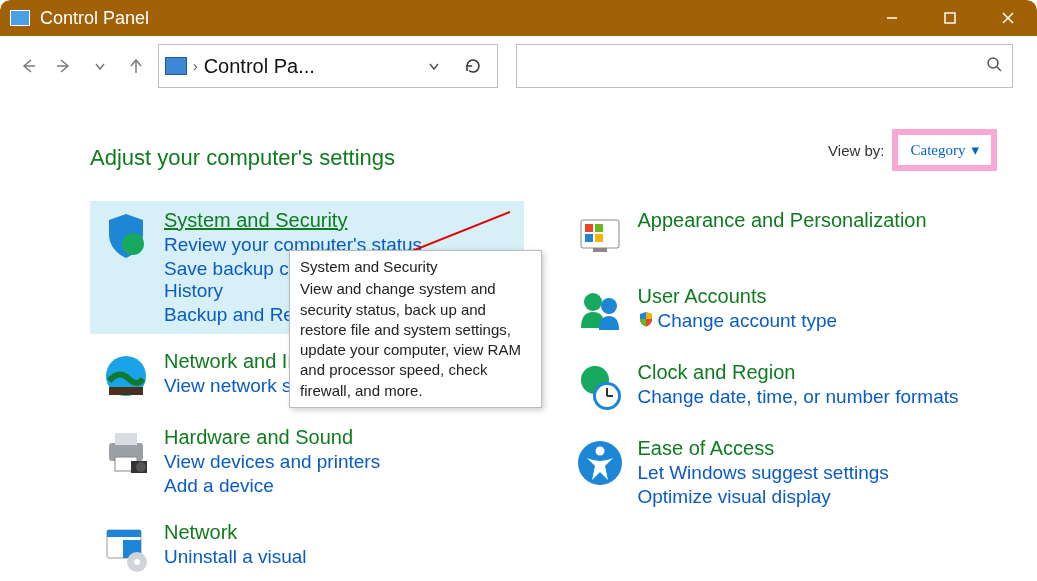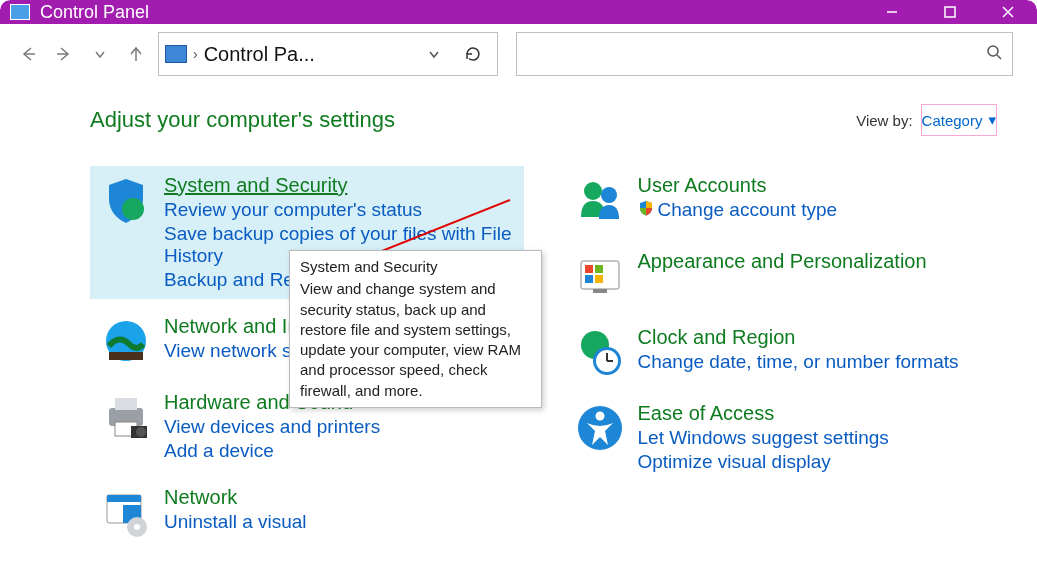--- a/index.html
+++ b/index.html
@@ -7,22 +7,22 @@
     margin: 0;
     font-family: "Segoe UI", Arial, sans-serif;
     background: #fff;
     width: 1037px;
     height: 581px;
     overflow: hidden;
     position: relative;
     border-radius: 10px 10px 0 0;
   }
   .titlebar {
-    background: #a21caf;
-    height: 24px;
+    background: #a16207;
+    height: 36px;
     display: flex;
     align-items: center;
     color: #fff;
     border-radius: 10px 10px 0 0;
   }
   .titlebar-icon {
     width: 20px; height: 16px;
     background: #4aa0e6;
     margin-left: 10px;
     border: 1px solid #fff;
@@ -96,41 +96,42 @@
     border: none; outline: none; flex: 1; font-size: 16px;
   }
   .search-icon { color: #555; }
 
   .content {
     padding: 20px 40px 0 90px;
     position: relative;
   }
   .header-row {
     display: flex;
-    align-items: center;
+    align-items: flex-end;
     justify-content: space-between;
     margin-bottom: 30px;
+    margin-top: 13px;
   }
   .page-heading {
     color: #0f7b1f;
     font-size: 22px;
   }
   .viewby {
     display: flex;
     align-items: center;
     gap: 8px;
     font-size: 15px;
     color: #333;
   }
   .viewby-select {
-    border: 1px solid #f9a8d4;
-    padding: 6px 0;
+    border: 6px solid #f9a8d4;
+    padding: 6px 12px;
     color: #0066cc;
     font-size: 15px;
-    display: flex; align-items: center; gap: 6px;
+    display: flex; align-items: center; gap: 6px; font-family: Liberation Serif, serif;
   }
   .columns {
     display: flex;
     gap: 40px;
   }
   .col { flex: 1; }
   .category {
     display: flex;
     gap: 12px;
     padding: 8px 10px;
@@ -358,20 +359,35 @@
             <div class="cat-link">
               <span>Uninstall a visual</span>
             </div>
           </div>
         </div>
       </div>
     <div class="col" id="col-right">
         <div class="category">
           <div class="cat-icon">
             <svg width="50" height="50" viewBox="0 0 50 50">
+              <rect x="6" y="10" width="38" height="28" rx="2" fill="#fff" stroke="#888"></rect>
+              <rect x="10" y="14" width="8" height="8" fill="#e8472a"></rect>
+              <rect x="20" y="14" width="8" height="8" fill="#6db61f"></rect>
+              <rect x="10" y="24" width="8" height="8" fill="#1d86d6"></rect>
+              <rect x="20" y="24" width="8" height="8" fill="#f4b400"></rect>
+              <rect x="18" y="38" width="14" height="4" fill="#888"></rect>
+            </svg>
+          </div>
+          <div class="cat-body">
+            <div class="cat-title">Appearance and Personalization</div>
+          </div>
+        </div>
+        <div class="category">
+          <div class="cat-icon">
+            <svg width="50" height="50" viewBox="0 0 50 50">
               <circle cx="18" cy="16" r="9" fill="#17a85f"></circle>
               <path d="M6 42 Q6 26 18 26 Q30 26 30 42 Z" fill="#17a85f"></path>
               <circle cx="34" cy="20" r="8" fill="#1d86d6"></circle>
               <path d="M24 44 Q24 30 34 30 Q44 30 44 44 Z" fill="#1d86d6"></path>
             </svg>
           </div>
           <div class="cat-body">
             <div class="cat-title">User Accounts</div>
             <div class="cat-link">
               <span class="shield-mini"><svg width="16" height="16" viewBox="0 0 16 16">
@@ -380,35 +396,20 @@
                   <path d="M8 8 L14 8 C14 12 11 14.5 8 15.5 Z" fill="#e8472a"></path>
                   <path d="M2 8 L8 8 L8 15.5 C5 14.5 2 12 2 8 Z" fill="#6db61f"></path>
                 </svg></span>
               <span>Change account type</span>
             </div>
           </div>
         </div>
         <div class="category">
           <div class="cat-icon">
             <svg width="50" height="50" viewBox="0 0 50 50">
-              <rect x="6" y="10" width="38" height="28" rx="2" fill="#fff" stroke="#888"></rect>
-              <rect x="10" y="14" width="8" height="8" fill="#e8472a"></rect>
-              <rect x="20" y="14" width="8" height="8" fill="#6db61f"></rect>
-              <rect x="10" y="24" width="8" height="8" fill="#1d86d6"></rect>
-              <rect x="20" y="24" width="8" height="8" fill="#f4b400"></rect>
-              <rect x="18" y="38" width="14" height="4" fill="#888"></rect>
-            </svg>
-          </div>
-          <div class="cat-body">
-            <div class="cat-title">Appearance and Personalization</div>
-          </div>
-        </div>
-        <div class="category">
-          <div class="cat-icon">
-            <svg width="50" height="50" viewBox="0 0 50 50">
               <circle cx="20" cy="18" r="14" fill="#17a85f"></circle>
               <circle cx="32" cy="34" r="14" fill="#1d86d6"></circle>
               <circle cx="32" cy="34" r="11" fill="#fff"></circle>
               <line x1="32" y1="34" x2="32" y2="26" stroke="#333" stroke-width="2"></line>
               <line x1="32" y1="34" x2="38" y2="34" stroke="#333" stroke-width="2"></line>
             </svg>
           </div>
           <div class="cat-body">
             <div class="cat-title">Clock and Region</div>
             <div class="cat-link">

